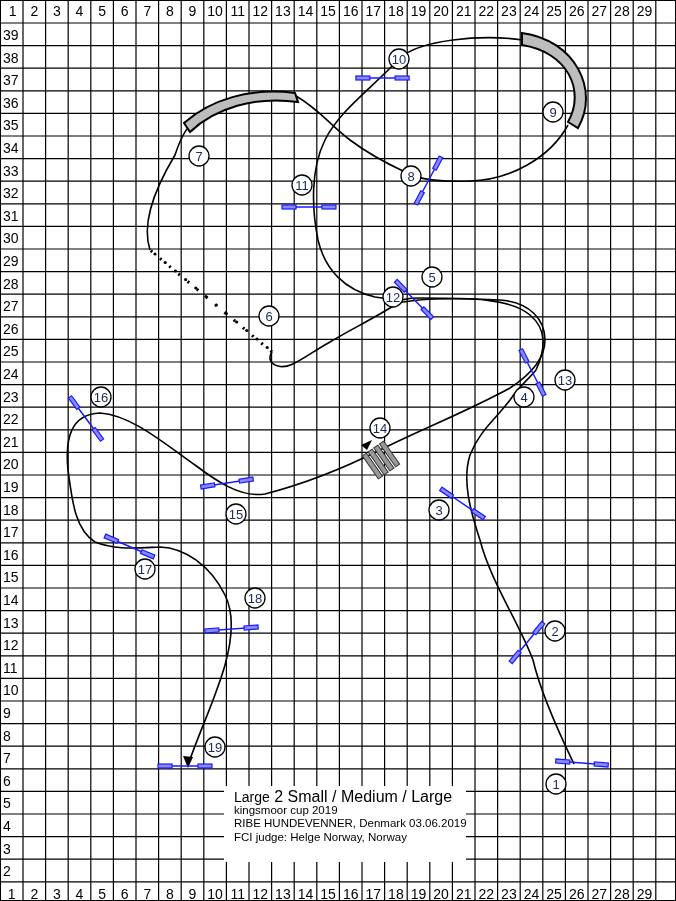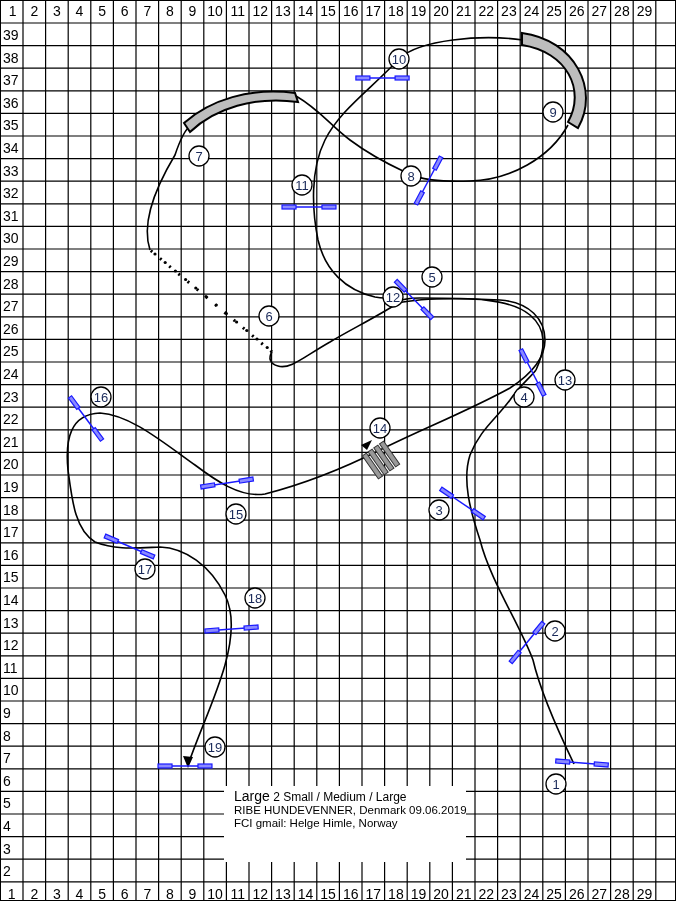--- a/index.html
+++ b/index.html
@@ -412,17 +412,18 @@
         <g>
           <circle cx="215" cy="747" r="10" fill="#fff" stroke="#000" stroke-width="1.3"></circle>
           <text x="215" y="751.5" text-anchor="middle" class="num">19</text>
         </g>
       </g>
 
     <rect x="224" y="786" width="242" height="76" fill="#fff"></rect>
   </svg>
 
   <div id="infobox">
-    <div class="t1"><span>Large</span><span style="font-size:12px"> 2 Small / Medium / Large</span></div>
-    <div>RIBE HUNDEVENNER, Denmark 09.06.2019</div>
-    <div>FCI gmail: Helge Himle, Norway</div>
+    <div class="t1"><span>Large</span><span style="font-size:16px"> 2 Small / Medium / Large</span></div>
+    <div>kingsmoor cup 2019</div>
+    <div>RIBE HUNDEVENNER, Denmark 03.06.2019</div>
+    <div>FCI judge: Helge Norway, Norway</div>
   </div>
 </div>
 
 </body></html>

